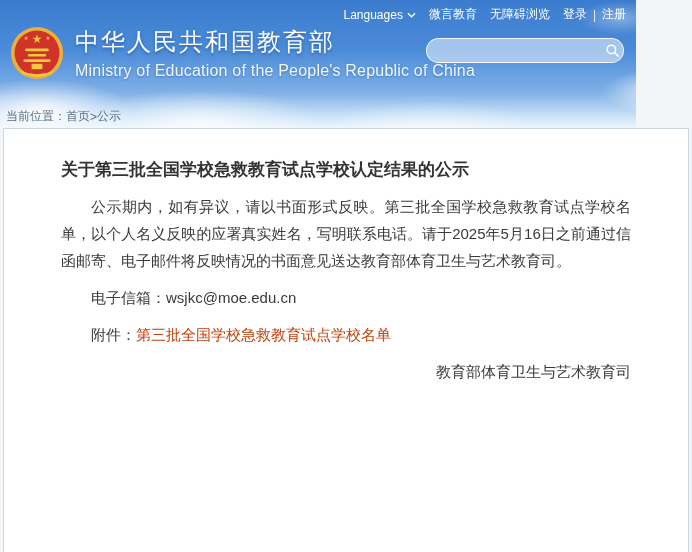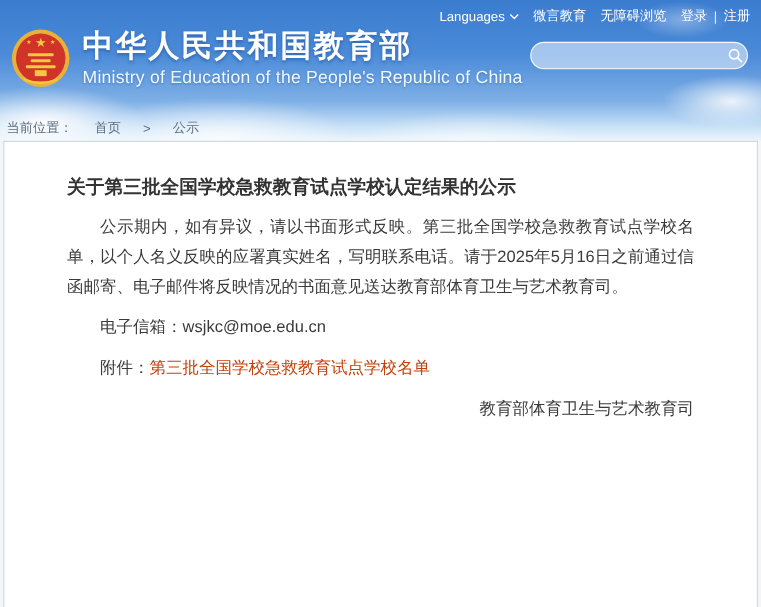--- a/index.html
+++ b/index.html
@@ -5,21 +5,21 @@
   * { margin:0; padding:0; box-sizing:border-box; }
   html,body { width:692px; height:552px; overflow:hidden; }
   body {
     font-family:"Liberation Sans","DejaVu Sans",sans-serif;
     background:#f4f5f6;
     position:relative;
     color:#333;
   }
   
   .site-header {
-    position:absolute; top:0; left:0; width:692px; height:128px;
+    position:absolute; top:0; left:0; width:636px; height:128px;
     background:
       radial-gradient(90px 34px at 665px 92px, rgba(255,255,255,.85), rgba(255,255,255,0) 70%),
       radial-gradient(60px 24px at 620px 18px, rgba(255,255,255,.35), rgba(255,255,255,0) 70%),
       radial-gradient(130px 46px at 40px 112px, rgba(255,255,255,.95), rgba(255,255,255,0) 72%),
       radial-gradient(170px 50px at 200px 124px, rgba(255,255,255,.75), rgba(255,255,255,0) 70%),
       radial-gradient(150px 42px at 430px 130px, rgba(255,255,255,.55), rgba(255,255,255,0) 70%),
       linear-gradient(180deg,#3c7ccf 0%, #4a8ad8 38%, #7fb0e6 72%, #c8e1f6 90%, #ecf5fc 100%);
   }
   
   .top-nav {
@@ -27,21 +27,21 @@
     display:flex; align-items:center; gap:13px;
     font-size:12px; color:#fff;
   }
   .top-nav a, .top-nav .lang { color:#fff; text-decoration:none; cursor:pointer; display:inline-flex; align-items:center; gap:4px; }
   .top-nav .divider { opacity:.85; margin:0 -7px; }
   
   .brand { position:absolute; left:10px; top:26px; display:flex; align-items:center; cursor:pointer; }
   .emblem { width:54px; height:54px; flex:0 0 auto; }
   .brand-text { margin-left:11px; color:#fff; }
   .cn-title {
-    font-size:28px; font-weight:bold; letter-spacing:2px; line-height:30px;
+    font-size:24px; font-weight:normal; letter-spacing:2px; line-height:30px;
     text-shadow:0 2px 3px rgba(22,74,142,.55);
   }
   .en-subtitle {
     font-size:16px; margin-top:5px; letter-spacing:.2px;
     color:#f2f8ff; text-shadow:0 1px 2px rgba(22,74,142,.45);
   }
   
   .search-box {
     position:absolute; right:12px; top:38px;
     width:198px; height:25px; border-radius:13px;
@@ -52,21 +52,21 @@
   .search-input {
     flex:1; height:100%; background:transparent; border:none; outline:none;
     padding:0 10px; font-size:12px; color:#1c3c64;
     font-family:"Liberation Sans","DejaVu Sans",sans-serif;
   }
   .search-btn { background:transparent; border:none; width:28px; height:100%; cursor:pointer; display:flex; align-items:center; justify-content:center; }
   
   .breadcrumb {
     position:absolute; top:108px; left:6px;
     font-size:12px; color:#5c6e80;
-    display:flex; align-items:center; gap:20px;
+    display:flex; align-items:center; gap:0;
   }
   .breadcrumb a { color:#5c6e80; text-decoration:none; cursor:pointer; }
   
   .content-box {
     position:absolute; top:128px; left:3px; width:686px; height:440px;
     background:#fff;
     border:1px solid #ccd6de; border-bottom:none;
     padding:0 57px;
   }
   .article-title {

